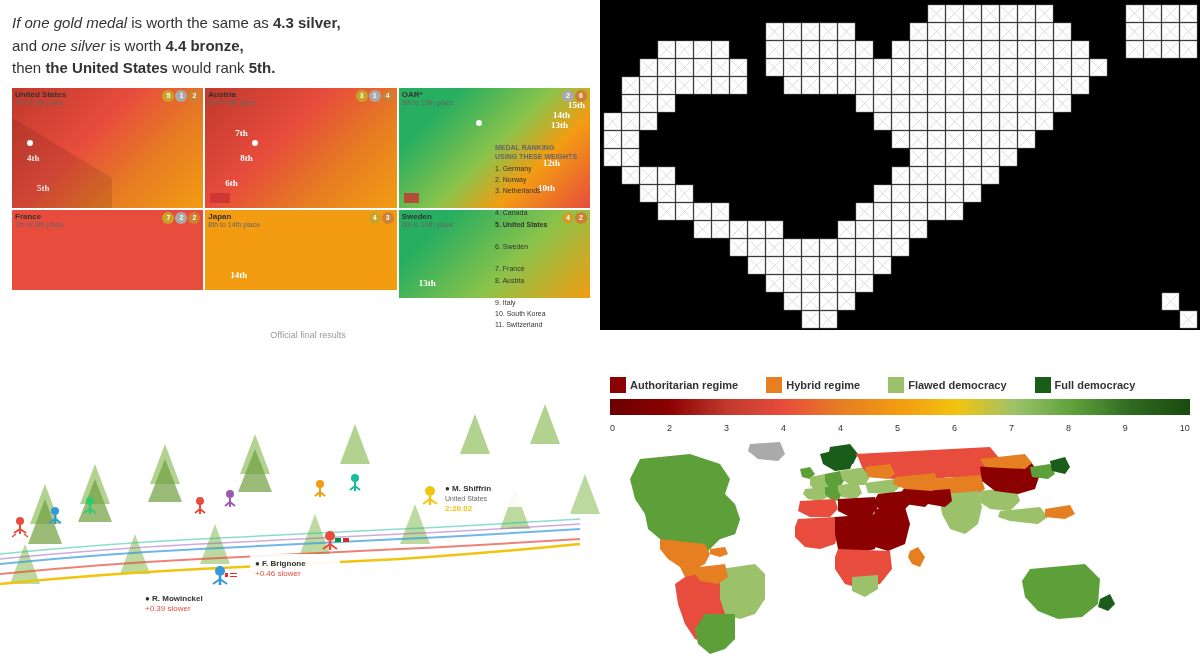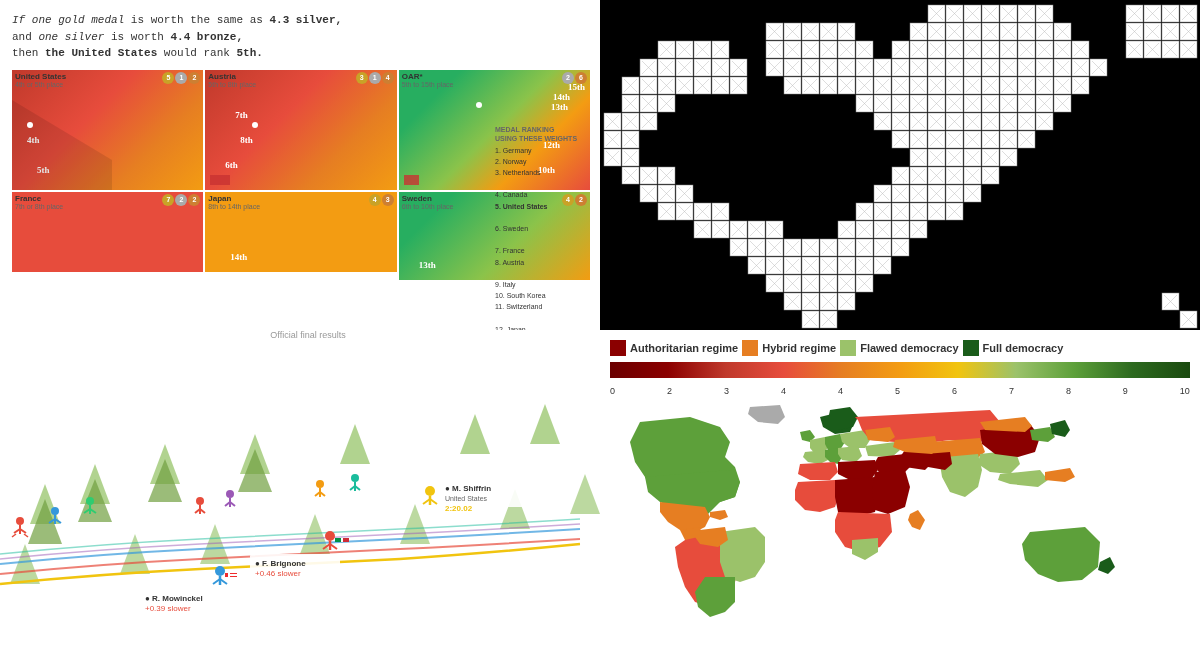--- a/index.html
+++ b/index.html
@@ -15,25 +15,24 @@
     }
 
     
     .panel-top-left {
       background: #fff;
       padding: 12px 10px 8px 12px;
       overflow: hidden;
       position: relative;
     }
     .intro-text {
-      font-size: 11px;
+      font-size: 15px;
       color: #333;
       line-height: 1.5;
       margin-bottom: 8px;
-      font-family: Liberation Mono, monospace;
     }
     .intro-text .italic { font-style: italic; }
     .charts-grid {
       display: grid;
       grid-template-columns: 1fr 1fr 1fr;
       grid-template-rows: 120px 80px;
       gap: 2px;
     }
     .chart-cell {
       position: relative;
@@ -149,22 +148,23 @@
     
     .panel-bottom-right {
       background: #fff;
       position: relative;
       overflow: hidden;
       padding: 10px;
     }
     .legend-row {
       display: flex;
       align-items: flex-end;
-      gap: 4px;
+      gap: 28px;
       margin-bottom: 6px;
+      margin-top: 37px;
     }
     .legend-item {
       display: flex;
       align-items: center;
       gap: 4px;
       font-size: 11px;
       font-weight: bold;
       color: #333;
     }
     .legend-swatch {

